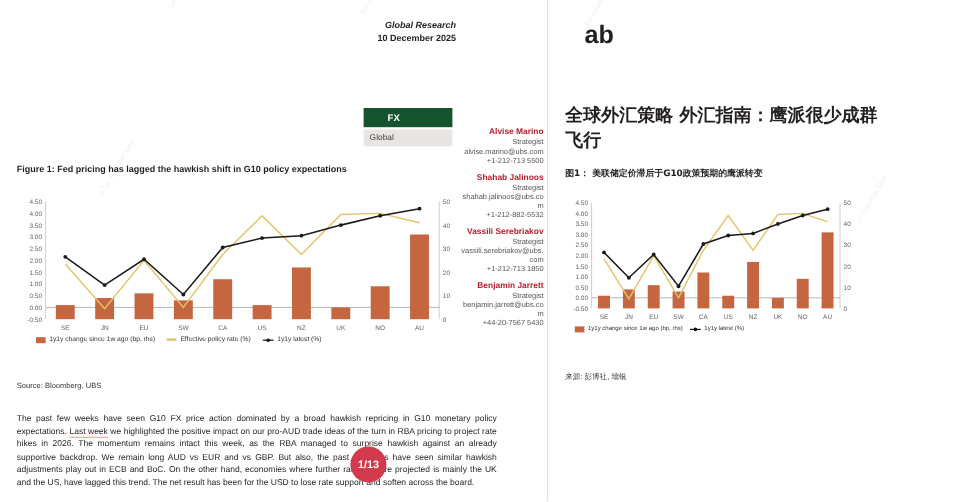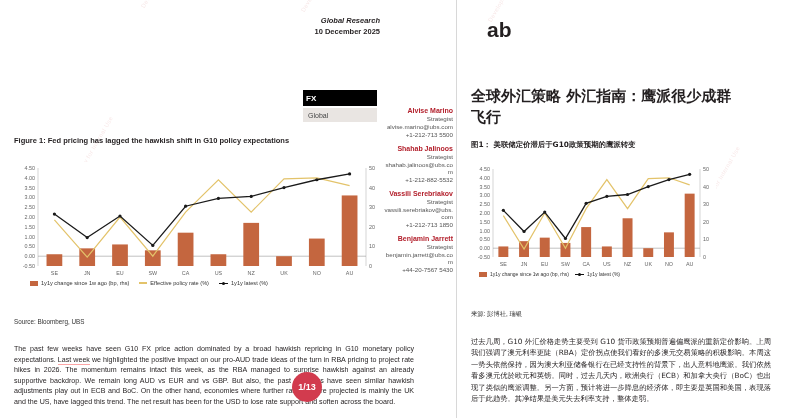--- a/index.html
+++ b/index.html
@@ -49,22 +49,22 @@
     font-size:13px;color:#b3202c;font-weight:normal;
   }
   .fig-title{
     position:absolute;left:14px;top:136px;
     font-size:7.5px;font-weight:bold;color:#231f20;
   }
 
   
   .fx-tag{
     position:absolute;left:303px;top:90px;width:74px;height:16px;
-    background:#000000;color:#fff;font-size:8px;font-weight:bold;
-    display:flex;align-items:center;padding-left:3px;box-sizing:border-box;
+    background:#14532d;color:#fff;font-size:8px;font-weight:bold;
+    display:flex;align-items:center;padding-left:20px;box-sizing:border-box;
   }
   .fx-sub{
     position:absolute;left:303px;top:108px;width:74px;height:14px;
     background:#e9e5e2;color:#444;font-size:7px;
     display:flex;align-items:center;padding-left:5px;box-sizing:border-box;
   }
 
   
   .analysts{position:absolute;left:383px;top:100px;width:70px;text-align:right;}
   .an-name{font-size:7px;font-weight:bold;color:#b3202c;margin-top:7px;}
@@ -317,14 +317,13 @@
       </div>
       <div class="legend-item">
         <span class="lg-line"></span>
         <span>1y1y latest (%)</span>
       </div>
     </div>
   </div>
 
   <div class="source-r" style="left:14px;top:310px;position:absolute;">来源: 彭博社, 瑞银</div>
 
-  <div class="body-text-r" style="left:14px;width:300px;">过去几周，G10 外汇价格走势主要受到 G10 货币政策预期普遍偏鹰派的重新定价影响。上周我们强调了澳元利率更陡（RBA）定价拐点使我们看好的多澳元交易策略的积极影响。本周这一势头依然保持，因为澳大利亚储备银行在已经支持性的背景下，出人意料地鹰派。我们依然看多澳元优於欧元和英镑。同时，过去几天内，欧洲央行（ECB）和加拿大央行（BoC）也出现了类似的鹰派调整。另一方面，预计将进一步降息的经济体，即主要是英国和美国，表现落后于此趋势。其净结果是美元失去利率支持，整体走弱。</div>
 </div>
 
 </body></html>

